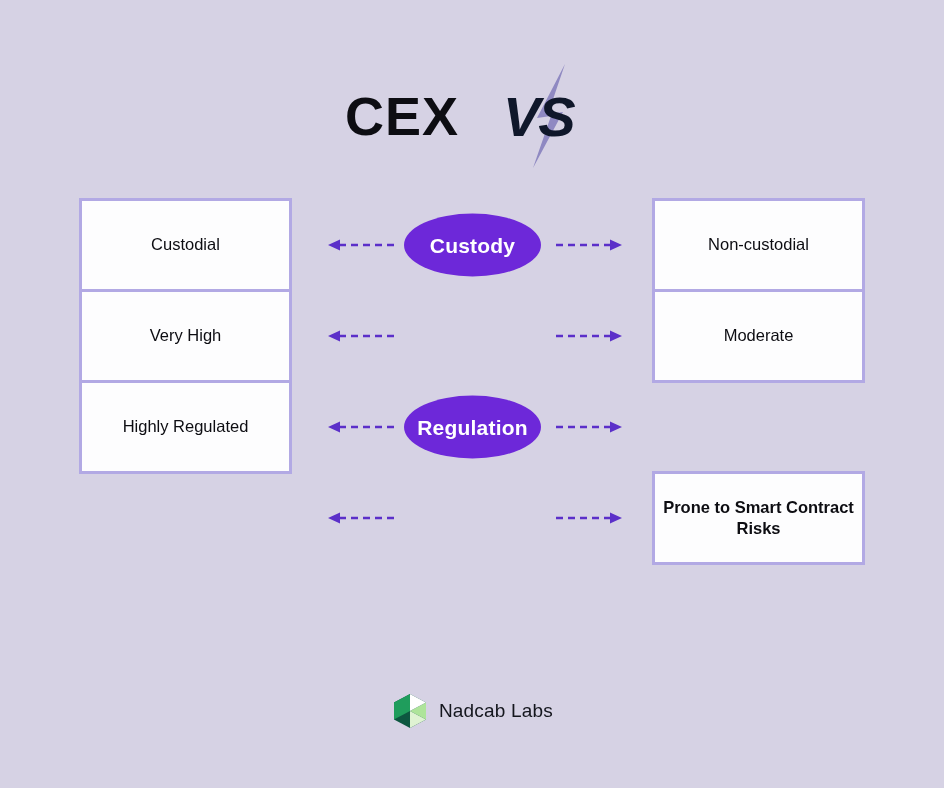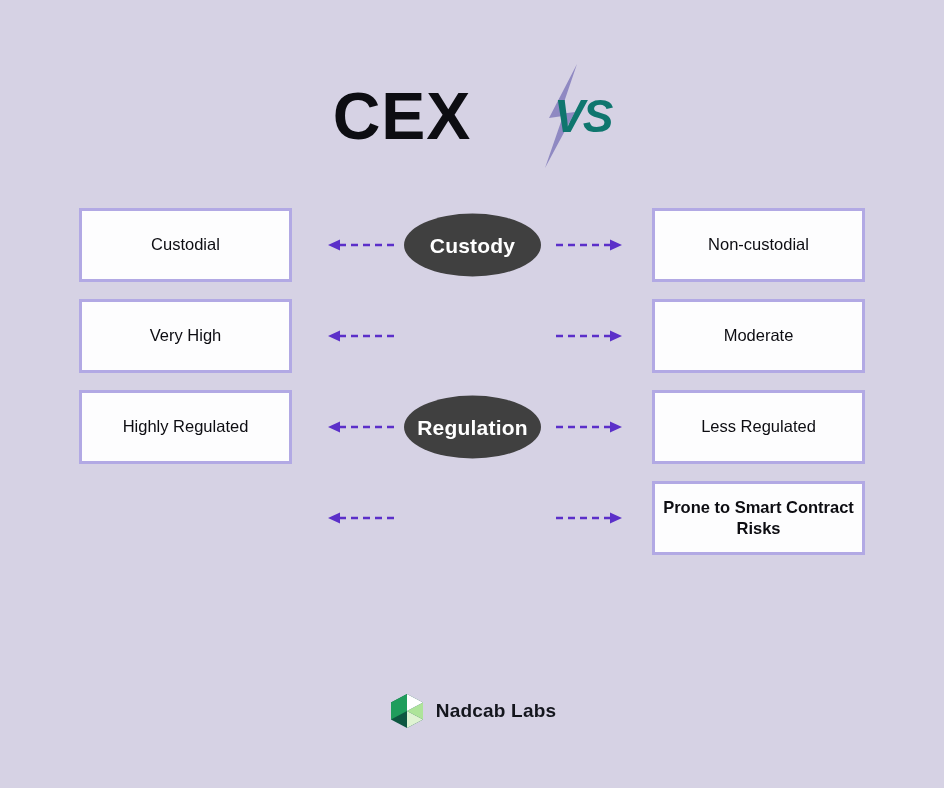--- a/index.html
+++ b/index.html
@@ -20,45 +20,45 @@
     position: absolute;
     top: 62px;
     left: 0;
     width: 944px;
     height: 108px;
     display: flex;
     align-items: center;
     justify-content: center;
   }
   .title-word {
-    font-size: 66px;
+    font-size: 54px;
     font-weight: bold;
     color: #0d0d12;
     letter-spacing: 1px;
     line-height: 1;
   }
   .title-cex { margin-right: 44px; }
   .title-dex { margin-left: 44px; }
 
   .vs-block {
     position: relative;
     width: 96px;
     height: 108px;
   }
   .vs-text {
     position: absolute;
     left: 0;
     top: 50%;
     transform: translateY(-50%);
     width: 96px;
-    text-align: right;
-    font-size: 46px;
+    text-align: left;
+    font-size: 56px;
     font-weight: bold;
     font-style: italic;
-    color: #0f766e;
+    color: #0f172a;
     letter-spacing: -2px;
     z-index: 2;
   }
   .vs-bolt {
     position: absolute;
     left: 0; top: 0;
     width: 96px; height: 108px;
     z-index: 1;
   }
 
@@ -75,21 +75,21 @@
     margin-bottom: 17px;
     display: flex;
     align-items: center;
   }
 
   .side-box {
     position: absolute;
     box-sizing: border-box;
     background: #fdfdfe;
     border: 3px solid #b2a9e4;
-    height: 74px;
+    height: 94px;
     display: flex;
     align-items: center;
     justify-content: center;
     text-align: center;
     color: #0d0d12;
     font-size: 16.5px;
     line-height: 1.28;
     padding: 16px 8px;
   }
   .box-left  { left: 79px;  width: 213px; }
@@ -97,21 +97,21 @@
   .bold-text { font-weight: bold; }
 
   
   .ellipse {
     position: absolute;
     left: 404px;
     width: 137px;
     height: 63px;
     top: 50%;
     transform: translateY(-50%);
-    background: #404040;
+    background: #6d28d9;
     border-radius: 50%;
     display: flex;
     align-items: center;
     justify-content: center;
     color: #ffffff;
     font-size: 21px;
     font-weight: bold;
     letter-spacing: 0.2px;
   }
 
@@ -132,21 +132,21 @@
     top: 692px;
     left: 0;
     width: 944px;
     display: flex;
     align-items: center;
     justify-content: center;
     gap: 10px;
   }
   .brand-name {
     font-size: 19px;
-    font-weight: bold;
+    font-weight: normal;
     color: #14161d;
     letter-spacing: 0.2px;
   }
 </style>
 </head>
 <body>
 
 <div class="title-wrap">
   <span class="title-word title-cex">CEX</span>
 
@@ -206,23 +206,20 @@
       <line x1="68" y1="7" x2="14" y2="7" stroke="#5b2fc9" stroke-width="2.6" stroke-dasharray="7,5"></line>
       <polygon points="2,7 14,1.5 14,12.5" fill="#5b2fc9"></polygon>
     </svg>
     <div class="ellipse">
       <span>Regulation</span>
     </div>
     <svg class="arrow arrow-right" viewBox="0 0 70 14">
       <line x1="2" y1="7" x2="56" y2="7" stroke="#5b2fc9" stroke-width="2.6" stroke-dasharray="7,5"></line>
       <polygon points="68,7 56,1.5 56,12.5" fill="#5b2fc9"></polygon>
     </svg>
-    <div class="side-box box-right">
-      <span>Less Regulated</span>
-    </div>
   </div>
 
   <div class="row">
     <svg class="arrow arrow-left" viewBox="0 0 70 14">
       <line x1="68" y1="7" x2="14" y2="7" stroke="#5b2fc9" stroke-width="2.6" stroke-dasharray="7,5"></line>
       <polygon points="2,7 14,1.5 14,12.5" fill="#5b2fc9"></polygon>
     </svg>
     <svg class="arrow arrow-right" viewBox="0 0 70 14">
       <line x1="2" y1="7" x2="56" y2="7" stroke="#5b2fc9" stroke-width="2.6" stroke-dasharray="7,5"></line>
       <polygon points="68,7 56,1.5 56,12.5" fill="#5b2fc9"></polygon>

